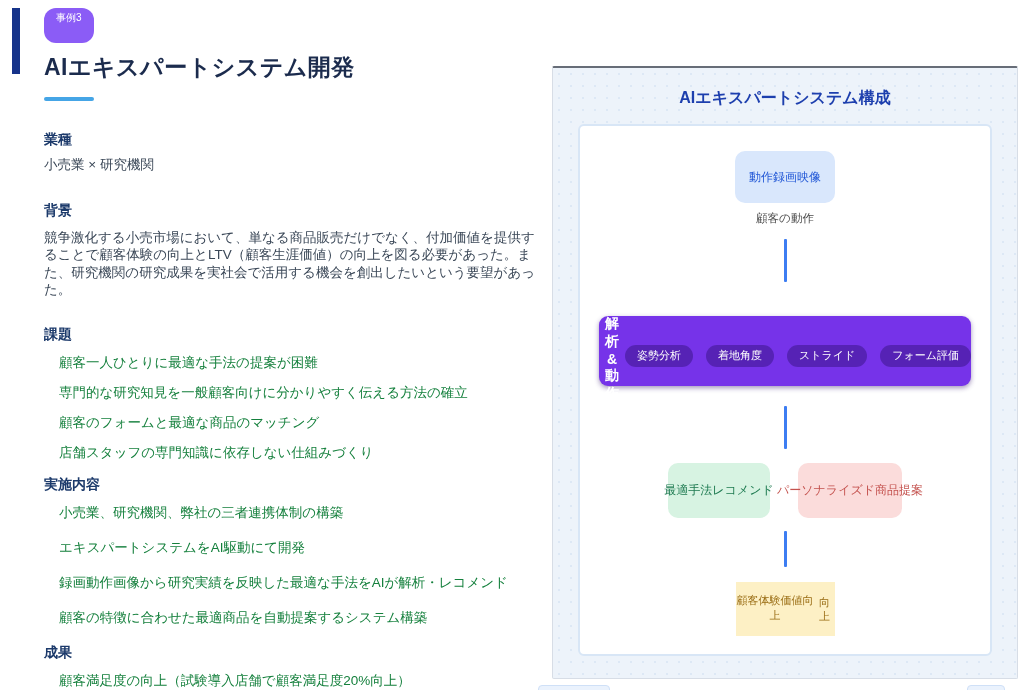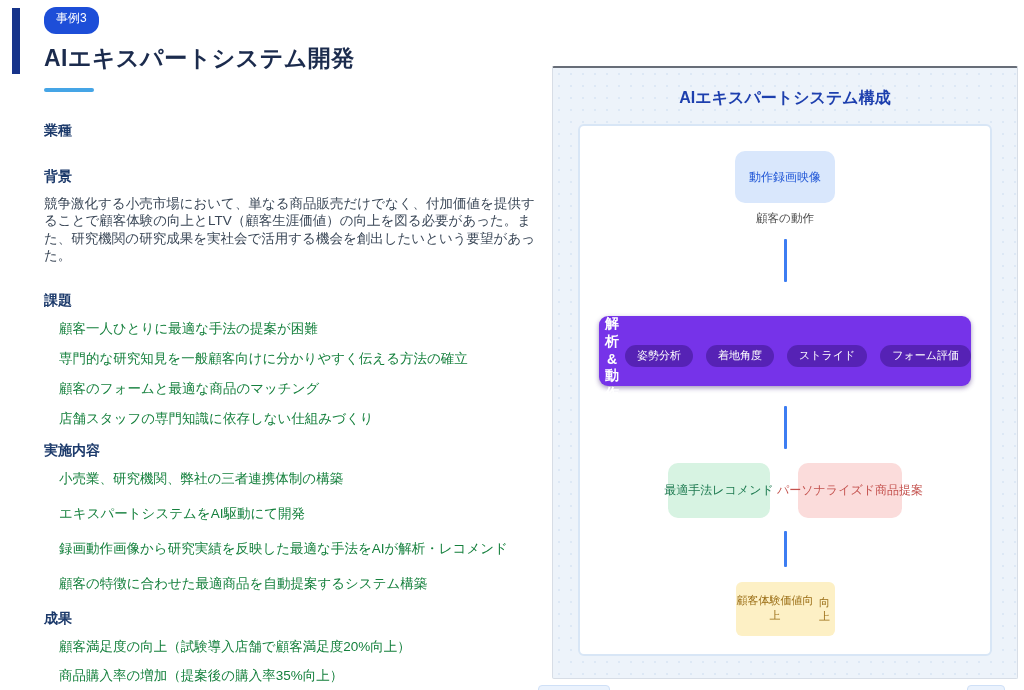--- a/index.html
+++ b/index.html
@@ -9,22 +9,22 @@
     background: #ffffff; position: relative;
     font-family: "Liberation Sans", "DejaVu Sans", sans-serif;
     -webkit-font-smoothing: antialiased;
   }
 
   
   .accent-bar { position: absolute; left: 12px; top: 8px; width: 8px; height: 66px; background: #16338a; }
   .left-col { position: absolute; left: 44px; top: 7px; width: 494px; }
 
   .badge {
-    display: inline-block; background: #1d4ed8; color: #fff;
-    font-size: 12px; line-height: 1; padding: 5px 12px 10px; border-radius: 12px;
+    display: inline-block; background: #8b5cf6; color: #fff;
+    font-size: 10px; line-height: 1; padding: 5px 12px 20px; border-radius: 12px;
   }
   .title { font-size: 23px; font-weight: bold; color: #1b2b4d; margin: 9px 0 14px; letter-spacing: 0.5px; }
   .underline { width: 50px; height: 4px; background: #45a5e6; border-radius: 2px; margin-top: 10px; }
 
   .sec-h { font-size: 14px; font-weight: bold; color: #1c3a6b; margin: 0; }
   .mt-industry { margin-top: 30px; }
   .mt-background { margin-top: 28px; }
   .mt-issues { margin-top: 28px; }
   .mt-implementation { margin-top: 14px; }
   .mt-results { margin-top: 11px; }
@@ -66,41 +66,42 @@
     box-shadow: 0 2px 5px rgba(50, 20, 110, 0.45);
     margin-top: 16px;
   }
   .analysis-title { color: #fff; font-weight: bold; font-size: 14px; }
   .tags { display: flex; gap: 13px; margin-top: 9px; }
   .tag { background: rgba(20, 0, 70, 0.32); color: #fff; font-size: 11px; line-height: 1; padding: 5px 12px 6px; border-radius: 999px; white-space: nowrap; }
   .row { display: flex; gap: 28px; }
   .node.green { width: 102px; height: 55px; background: #d7f3e2; border-radius: 10px; color: #1d7a50; font-size: 12px; line-height: 1.6; white-space: nowrap; }
   .node.pink  { width: 104px; height: 55px; background: #fbdcdb; border-radius: 10px; color: #c4524e; font-size: 12px; line-height: 1.6; white-space: nowrap; }
   .node.yellow {
-    width: 99px; height: 54px; background: #fdf0c5; border-radius: 6px;
+    width: 99px; height: 54px; background: #fdf0c5; border-radius: 0;
     color: #9a6d14; font-size: 11px; line-height: 1.3;
   }
   .node.yellow .yline1 { margin-bottom: 3px; }
 
   
   .partial { position: absolute; top: 685px; height: 14px; background: #eaf2fd; border: 1px solid #cfe0f7; border-radius: 4px; }
   .partial.pl { left: 538px; width: 72px; }
   .partial.pr { left: 967px; width: 38px; }
 </style>
 </head>
 <body>
 
 <div class="accent-bar"></div>
 
 <div class="left-col">
   <span class="badge">事例3</span>
   <h1 class="title">AIエキスパートシステム開発</h1>
   <div class="underline"></div>
 
   <h2 class="sec-h mt-industry">業種</h2>
+  <p class="body-text">小売業 × 研究機関</p>
 
   <h2 class="sec-h mt-background">背景</h2>
   <p class="para">競争激化する小売市場において、単なる商品販売だけでなく、付加価値を提供することで顧客体験の向上とLTV（顧客生涯価値）の向上を図る必要があった。また、研究機関の研究成果を実社会で活用する機会を創出したいという要望があった。</p>
 
   <h2 class="sec-h mt-issues">課題</h2>
   <div class="list">
     <div class="list-item">顧客一人ひとりに最適な手法の提案が困難</div>
     <div class="list-item">専門的な研究知見を一般顧客向けに分かりやすく伝える方法の確立</div>
     <div class="list-item">顧客のフォームと最適な商品のマッチング</div>
     <div class="list-item">店舗スタッフの専門知識に依存しない仕組みづくり</div>

